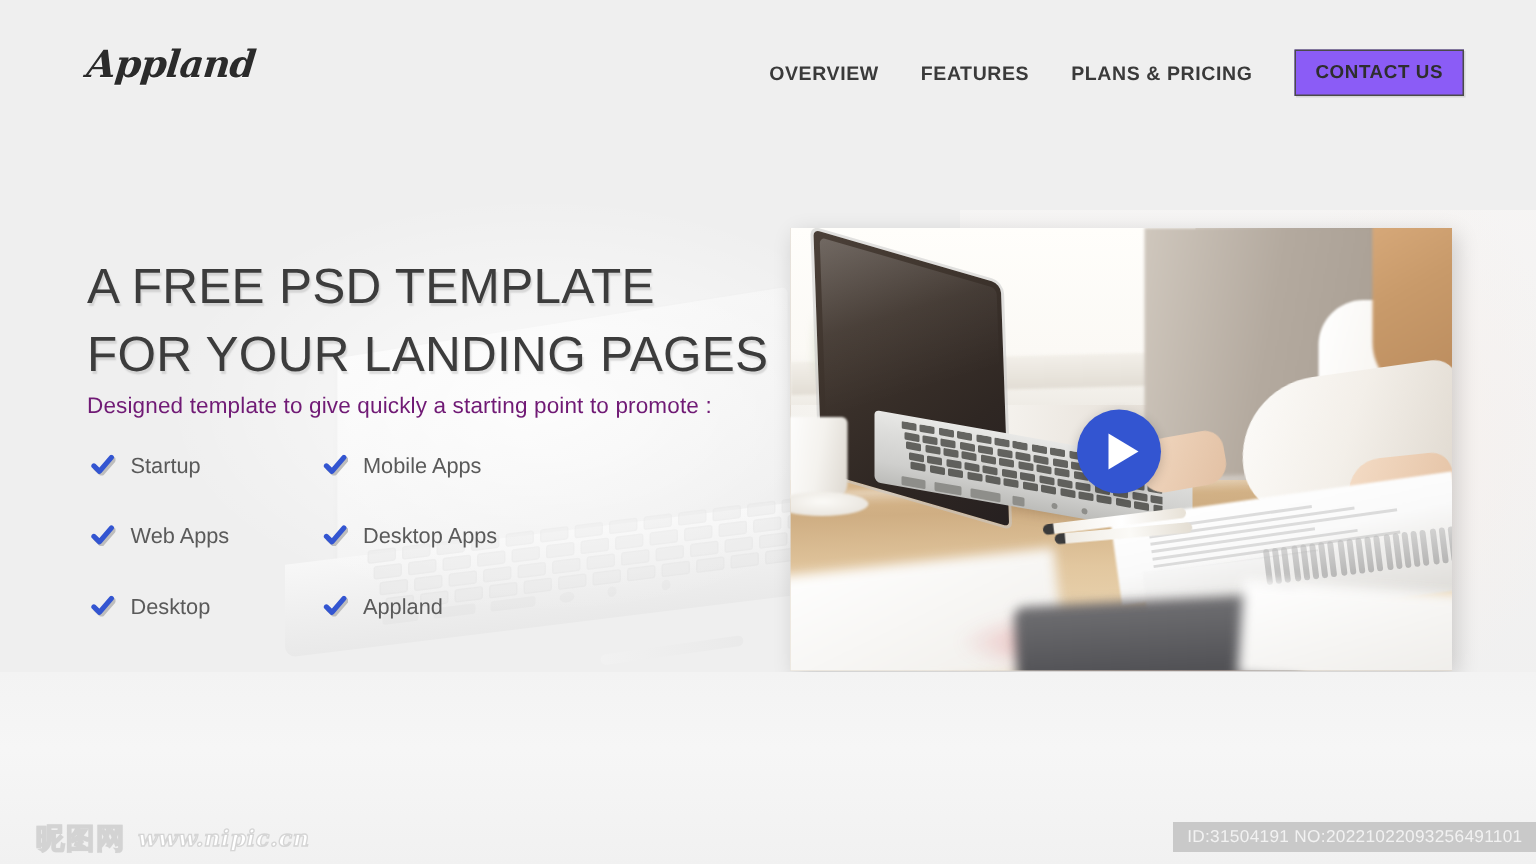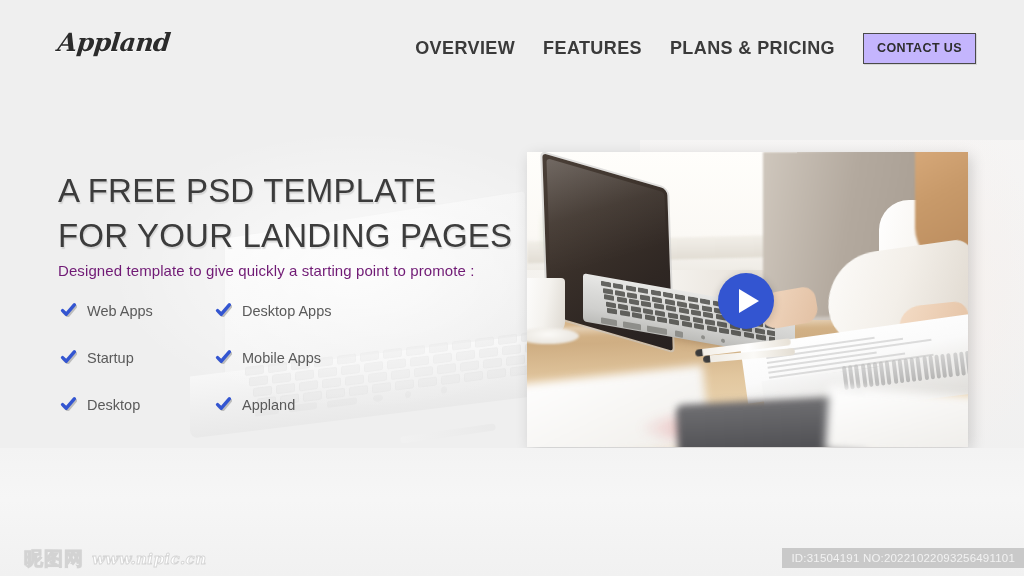--- a/index.html
+++ b/index.html
@@ -105,37 +105,37 @@
     letter-spacing:-.5px;
     color:#2b2b2b;
     transform:skewX(-6deg);
     text-shadow:0 1px 0 rgba(255,255,255,.8);
   }
   #nav {
     position:absolute; right:48px; top:33px;
     display:flex; align-items:center;
   }
   #nav .nav-link {
-    font-size:18px;
+    font-size:13px;
     font-weight:700;
     letter-spacing:.4px;
     color:#3a3a3a;
     margin-right:28px;
     white-space:nowrap;
     cursor:pointer;
     text-decoration:none;
   }
   #nav .nav-cta {
     font-size:12.5px;
     font-weight:700;
     letter-spacing:.4px;
     color:#2e2e2e;
     border:1.6px solid #4a4a4a;
     padding:7px 13px 8px 13px;
-    background:#c4b5fd;
+    background:#8b5cf6;
     cursor:pointer;
     white-space:nowrap;
     box-shadow:1px 1px 0 rgba(0,0,0,.10);
   }
 
   
   #hero { position:absolute; left:0; top:0; width:1024px; height:529px; }
 
   #headline {
     position:absolute; left:58px; top:168px;
@@ -565,51 +565,51 @@
 
     <div id="features">
       <div class="feat-row">
         <div class="feat-item">
           <span class="feat-check">
             <svg width="17" height="14" viewBox="0 0 17 14">
               <path d="M2.6 7.6 L6.3 11.2 L14.3 1.9" stroke="#bdbdbd" stroke-width="3.4" fill="none" stroke-linecap="round" stroke-linejoin="round" transform="translate(1.4,1.6)"></path>
               <path d="M2.6 7.6 L6.3 11.2 L14.3 1.9" stroke="#3355d1" stroke-width="3.4" fill="none" stroke-linecap="round" stroke-linejoin="round"></path>
             </svg>
           </span>
+          <span class="feat-label">Startup</span>
+        </div>
+        <div class="feat-item">
+          <span class="feat-check">
+            <svg width="17" height="14" viewBox="0 0 17 14">
+              <path d="M2.6 7.6 L6.3 11.2 L14.3 1.9" stroke="#bdbdbd" stroke-width="3.4" fill="none" stroke-linecap="round" stroke-linejoin="round" transform="translate(1.4,1.6)"></path>
+              <path d="M2.6 7.6 L6.3 11.2 L14.3 1.9" stroke="#3355d1" stroke-width="3.4" fill="none" stroke-linecap="round" stroke-linejoin="round"></path>
+            </svg>
+          </span>
+          <span class="feat-label">Mobile Apps</span>
+        </div>
+      </div>
+
+      <div class="feat-row">
+        <div class="feat-item">
+          <span class="feat-check">
+            <svg width="17" height="14" viewBox="0 0 17 14">
+              <path d="M2.6 7.6 L6.3 11.2 L14.3 1.9" stroke="#bdbdbd" stroke-width="3.4" fill="none" stroke-linecap="round" stroke-linejoin="round" transform="translate(1.4,1.6)"></path>
+              <path d="M2.6 7.6 L6.3 11.2 L14.3 1.9" stroke="#3355d1" stroke-width="3.4" fill="none" stroke-linecap="round" stroke-linejoin="round"></path>
+            </svg>
+          </span>
           <span class="feat-label">Web Apps</span>
         </div>
         <div class="feat-item">
           <span class="feat-check">
             <svg width="17" height="14" viewBox="0 0 17 14">
               <path d="M2.6 7.6 L6.3 11.2 L14.3 1.9" stroke="#bdbdbd" stroke-width="3.4" fill="none" stroke-linecap="round" stroke-linejoin="round" transform="translate(1.4,1.6)"></path>
               <path d="M2.6 7.6 L6.3 11.2 L14.3 1.9" stroke="#3355d1" stroke-width="3.4" fill="none" stroke-linecap="round" stroke-linejoin="round"></path>
             </svg>
           </span>
           <span class="feat-label">Desktop Apps</span>
-        </div>
-      </div>
-
-      <div class="feat-row">
-        <div class="feat-item">
-          <span class="feat-check">
-            <svg width="17" height="14" viewBox="0 0 17 14">
-              <path d="M2.6 7.6 L6.3 11.2 L14.3 1.9" stroke="#bdbdbd" stroke-width="3.4" fill="none" stroke-linecap="round" stroke-linejoin="round" transform="translate(1.4,1.6)"></path>
-              <path d="M2.6 7.6 L6.3 11.2 L14.3 1.9" stroke="#3355d1" stroke-width="3.4" fill="none" stroke-linecap="round" stroke-linejoin="round"></path>
-            </svg>
-          </span>
-          <span class="feat-label">Startup</span>
-        </div>
-        <div class="feat-item">
-          <span class="feat-check">
-            <svg width="17" height="14" viewBox="0 0 17 14">
-              <path d="M2.6 7.6 L6.3 11.2 L14.3 1.9" stroke="#bdbdbd" stroke-width="3.4" fill="none" stroke-linecap="round" stroke-linejoin="round" transform="translate(1.4,1.6)"></path>
-              <path d="M2.6 7.6 L6.3 11.2 L14.3 1.9" stroke="#3355d1" stroke-width="3.4" fill="none" stroke-linecap="round" stroke-linejoin="round"></path>
-            </svg>
-          </span>
-          <span class="feat-label">Mobile Apps</span>
         </div>
       </div>
 
       <div class="feat-row">
         <div class="feat-item">
           <span class="feat-check">
             <svg width="17" height="14" viewBox="0 0 17 14">
               <path d="M2.6 7.6 L6.3 11.2 L14.3 1.9" stroke="#bdbdbd" stroke-width="3.4" fill="none" stroke-linecap="round" stroke-linejoin="round" transform="translate(1.4,1.6)"></path>
               <path d="M2.6 7.6 L6.3 11.2 L14.3 1.9" stroke="#3355d1" stroke-width="3.4" fill="none" stroke-linecap="round" stroke-linejoin="round"></path>
             </svg>

